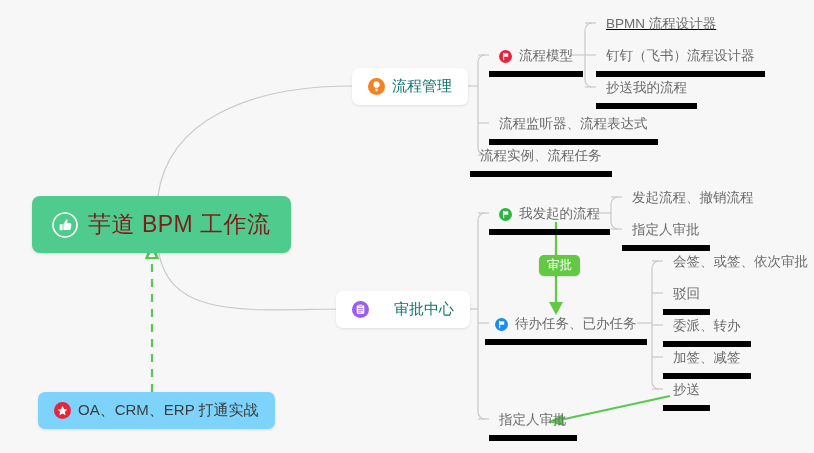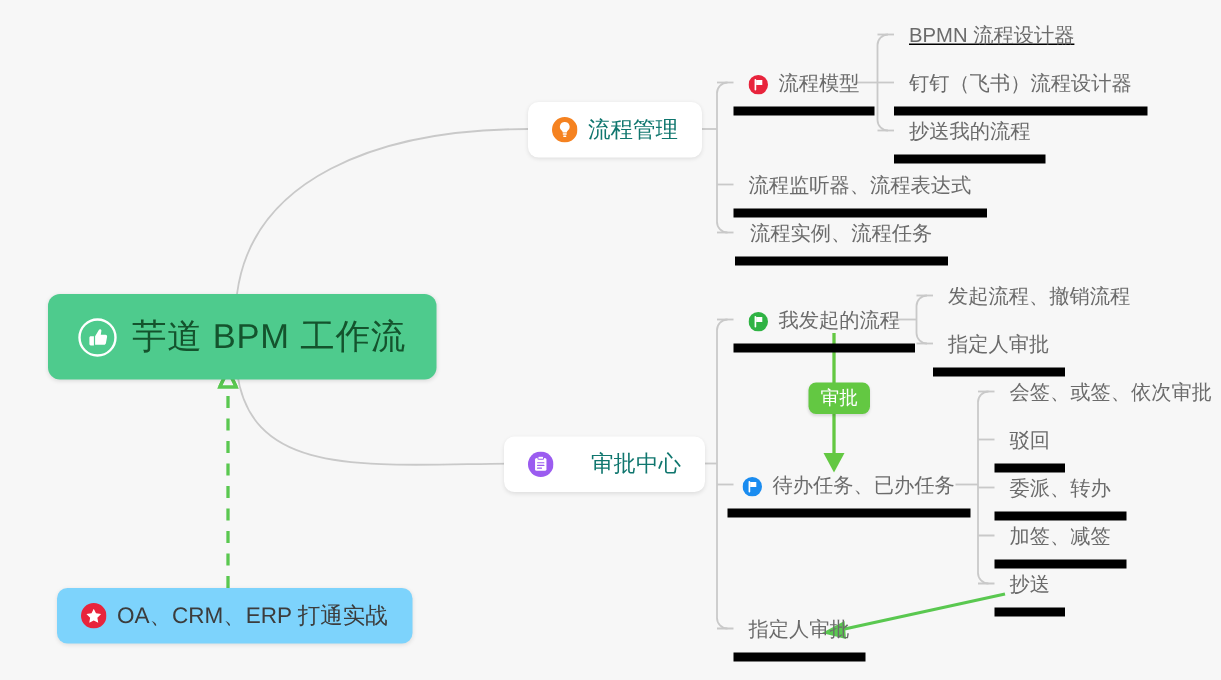--- a/index.html
+++ b/index.html
@@ -38,21 +38,21 @@
   }
 
   
   .node-root {
     background: #4ecb8d;
     border-radius: 8px;
     padding: 13px 20px;
     box-shadow: 0 1px 3px rgba(0,0,0,0.12);
   }
   .node-root .label {
-    color: #14532d;
+    color: #7f1d1d;
     font-size: 23px;
     letter-spacing: 0.5px;
   }
 
   
   .node-branch {
     background: #ffffff;
     border-radius: 7px;
     padding: 9px 16px;
     box-shadow: 0 1px 3px rgba(0,0,0,0.10);
@@ -213,21 +213,21 @@
   <div class="node node-leaf" style="left:596px; top:42px;">
     <span class="label">钉钉（飞书）流程设计器</span>
   </div>
   <div class="node node-leaf" style="left:596px; top:74px;">
     <span class="label">抄送我的流程</span>
   </div>
 
   <div class="node node-leaf" style="left:489px; top:110px;">
     <span class="label">流程监听器、流程表达式</span>
   </div>
-  <div class="node node-leaf" style="left:490px; top:142px;">
+  <div class="node node-leaf" style="left:470px; top:142px;">
     <span class="label">流程实例、流程任务</span>
   </div>
 
   <div class="node node-branch" style="left:336px; top:291px;gap:18px;">
     <span class="icon icon-md">
       <svg viewBox="0 0 17 17" width="17" height="17">
         <circle cx="8.5" cy="8.5" r="8.5" fill="#9b5cf0"></circle>
         <rect x="4.7" y="4.3" width="7.6" height="8.6" rx="1.1" fill="#ffffff"></rect>
         <rect x="6.6" y="3.2" width="3.8" height="2" rx="0.7" fill="#ffffff" stroke="#9b5cf0" stroke-width="0.7"></rect>
         <path d="M6.4 7.5h4.2M6.4 9.3h4.2M6.4 11.1h2.6" stroke="#9b5cf0" stroke-width="0.8" stroke-linecap="round"></path>

